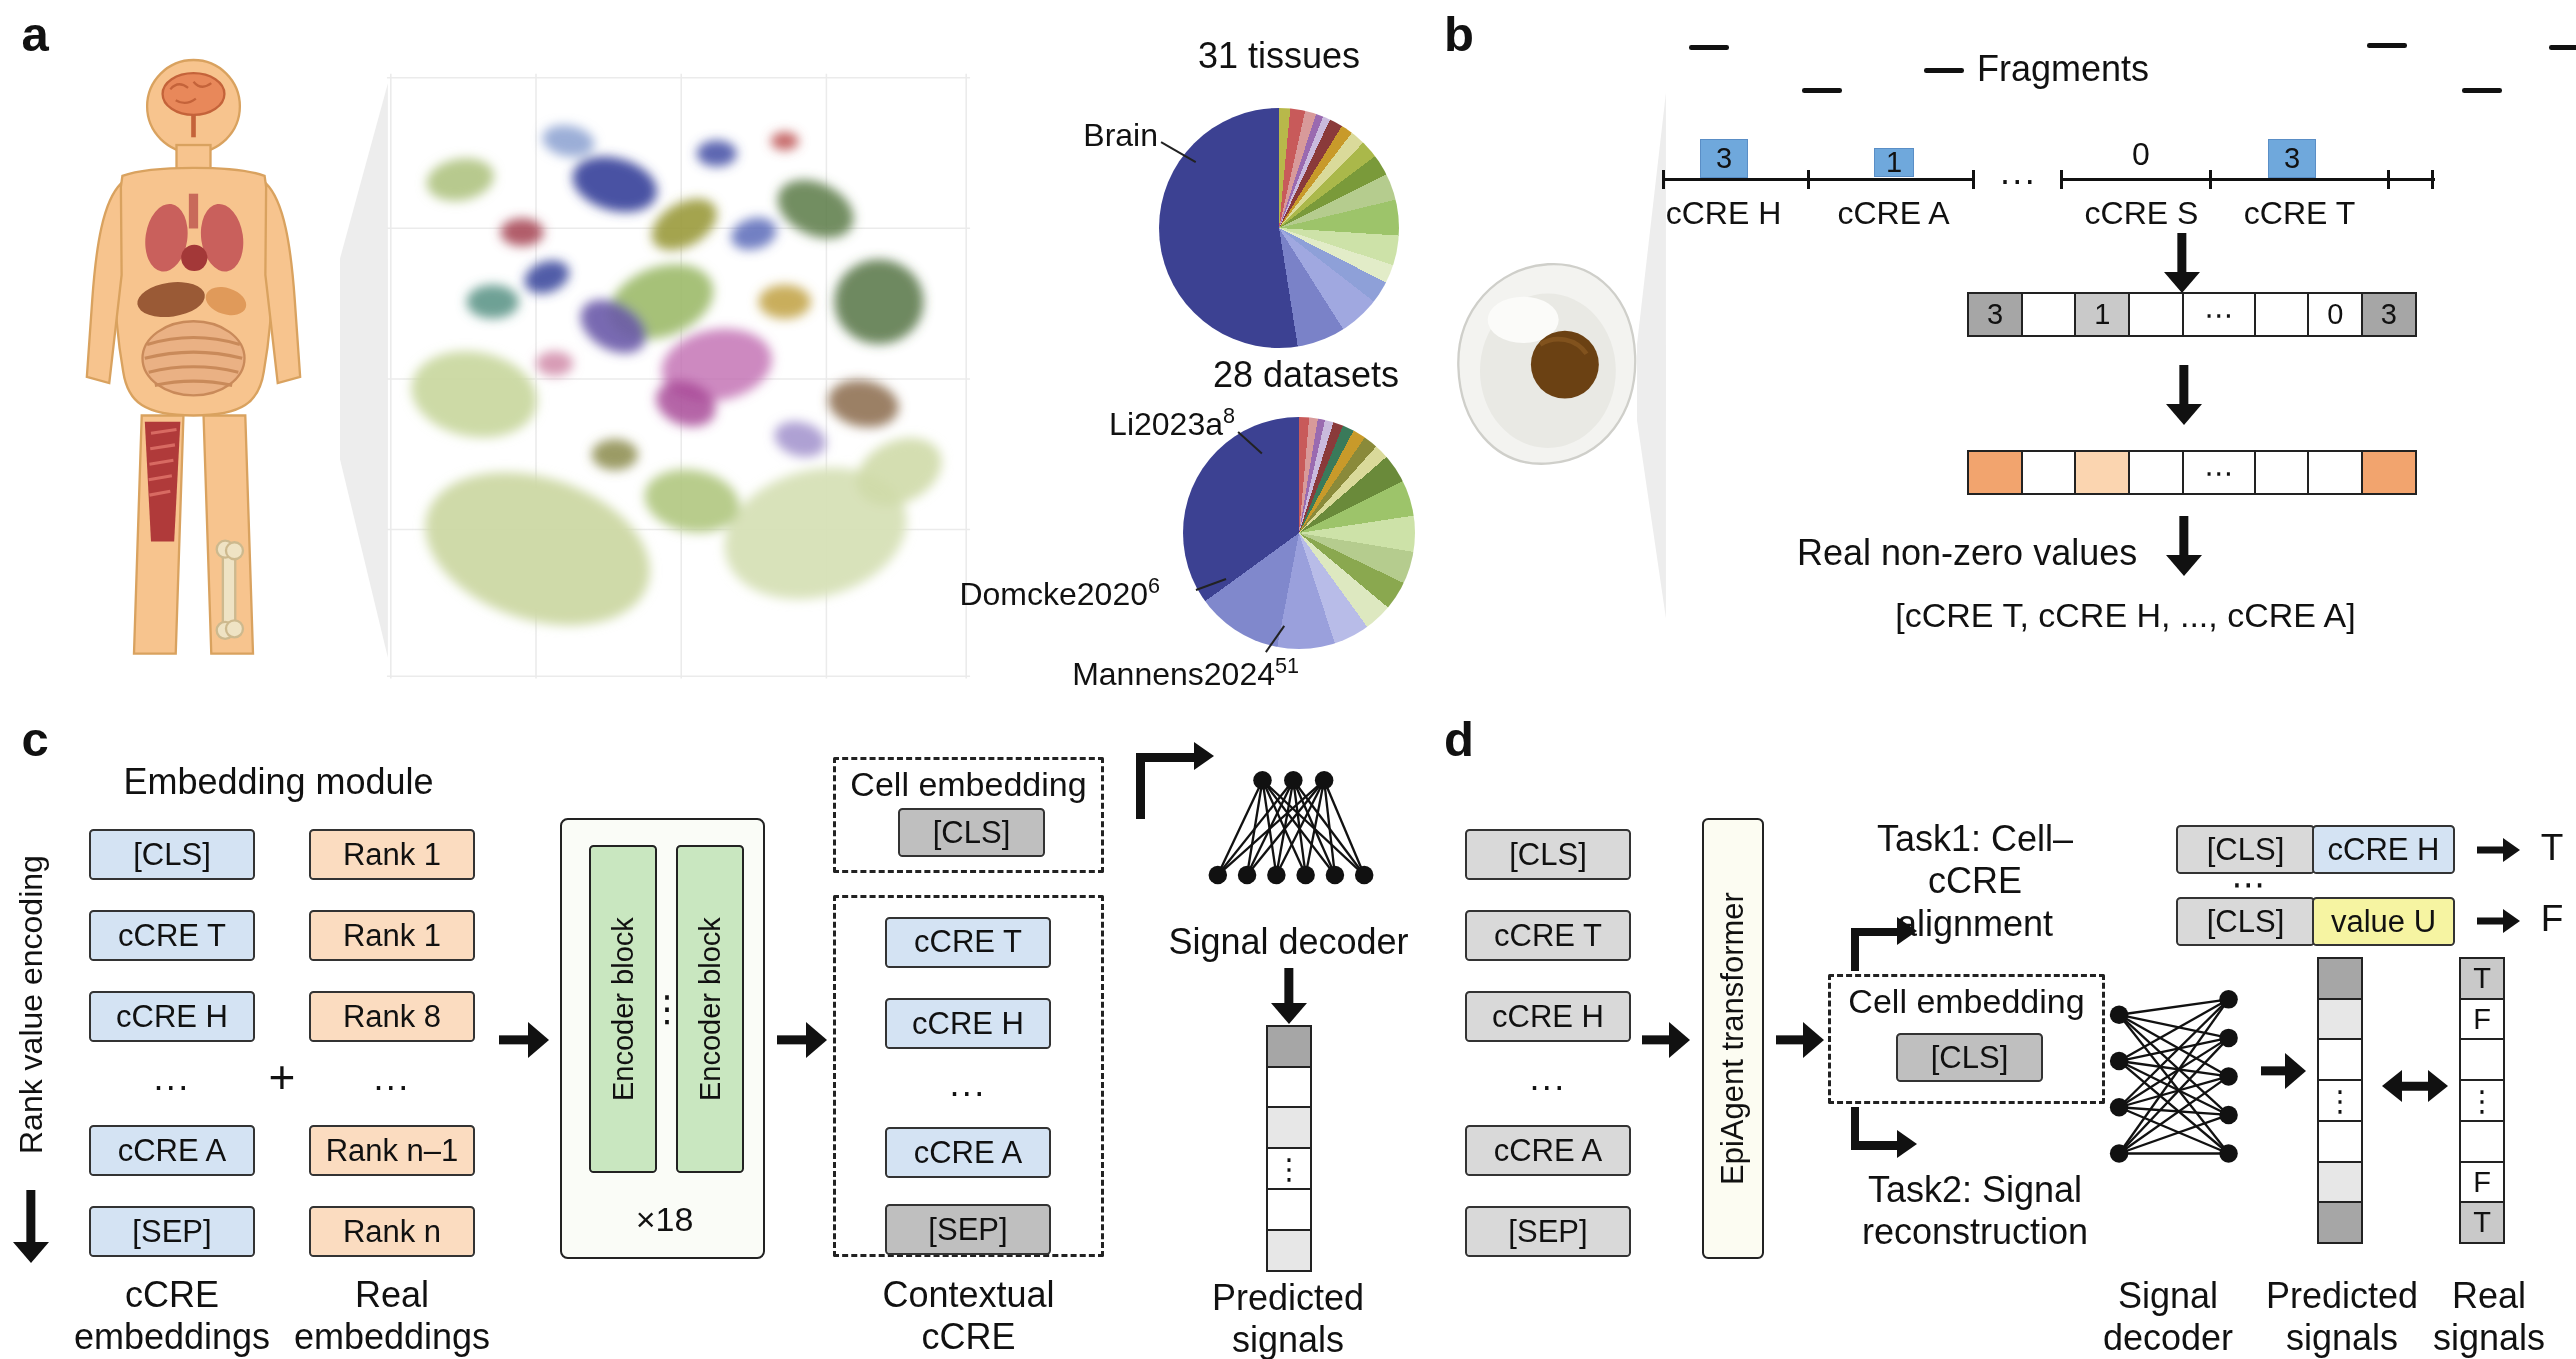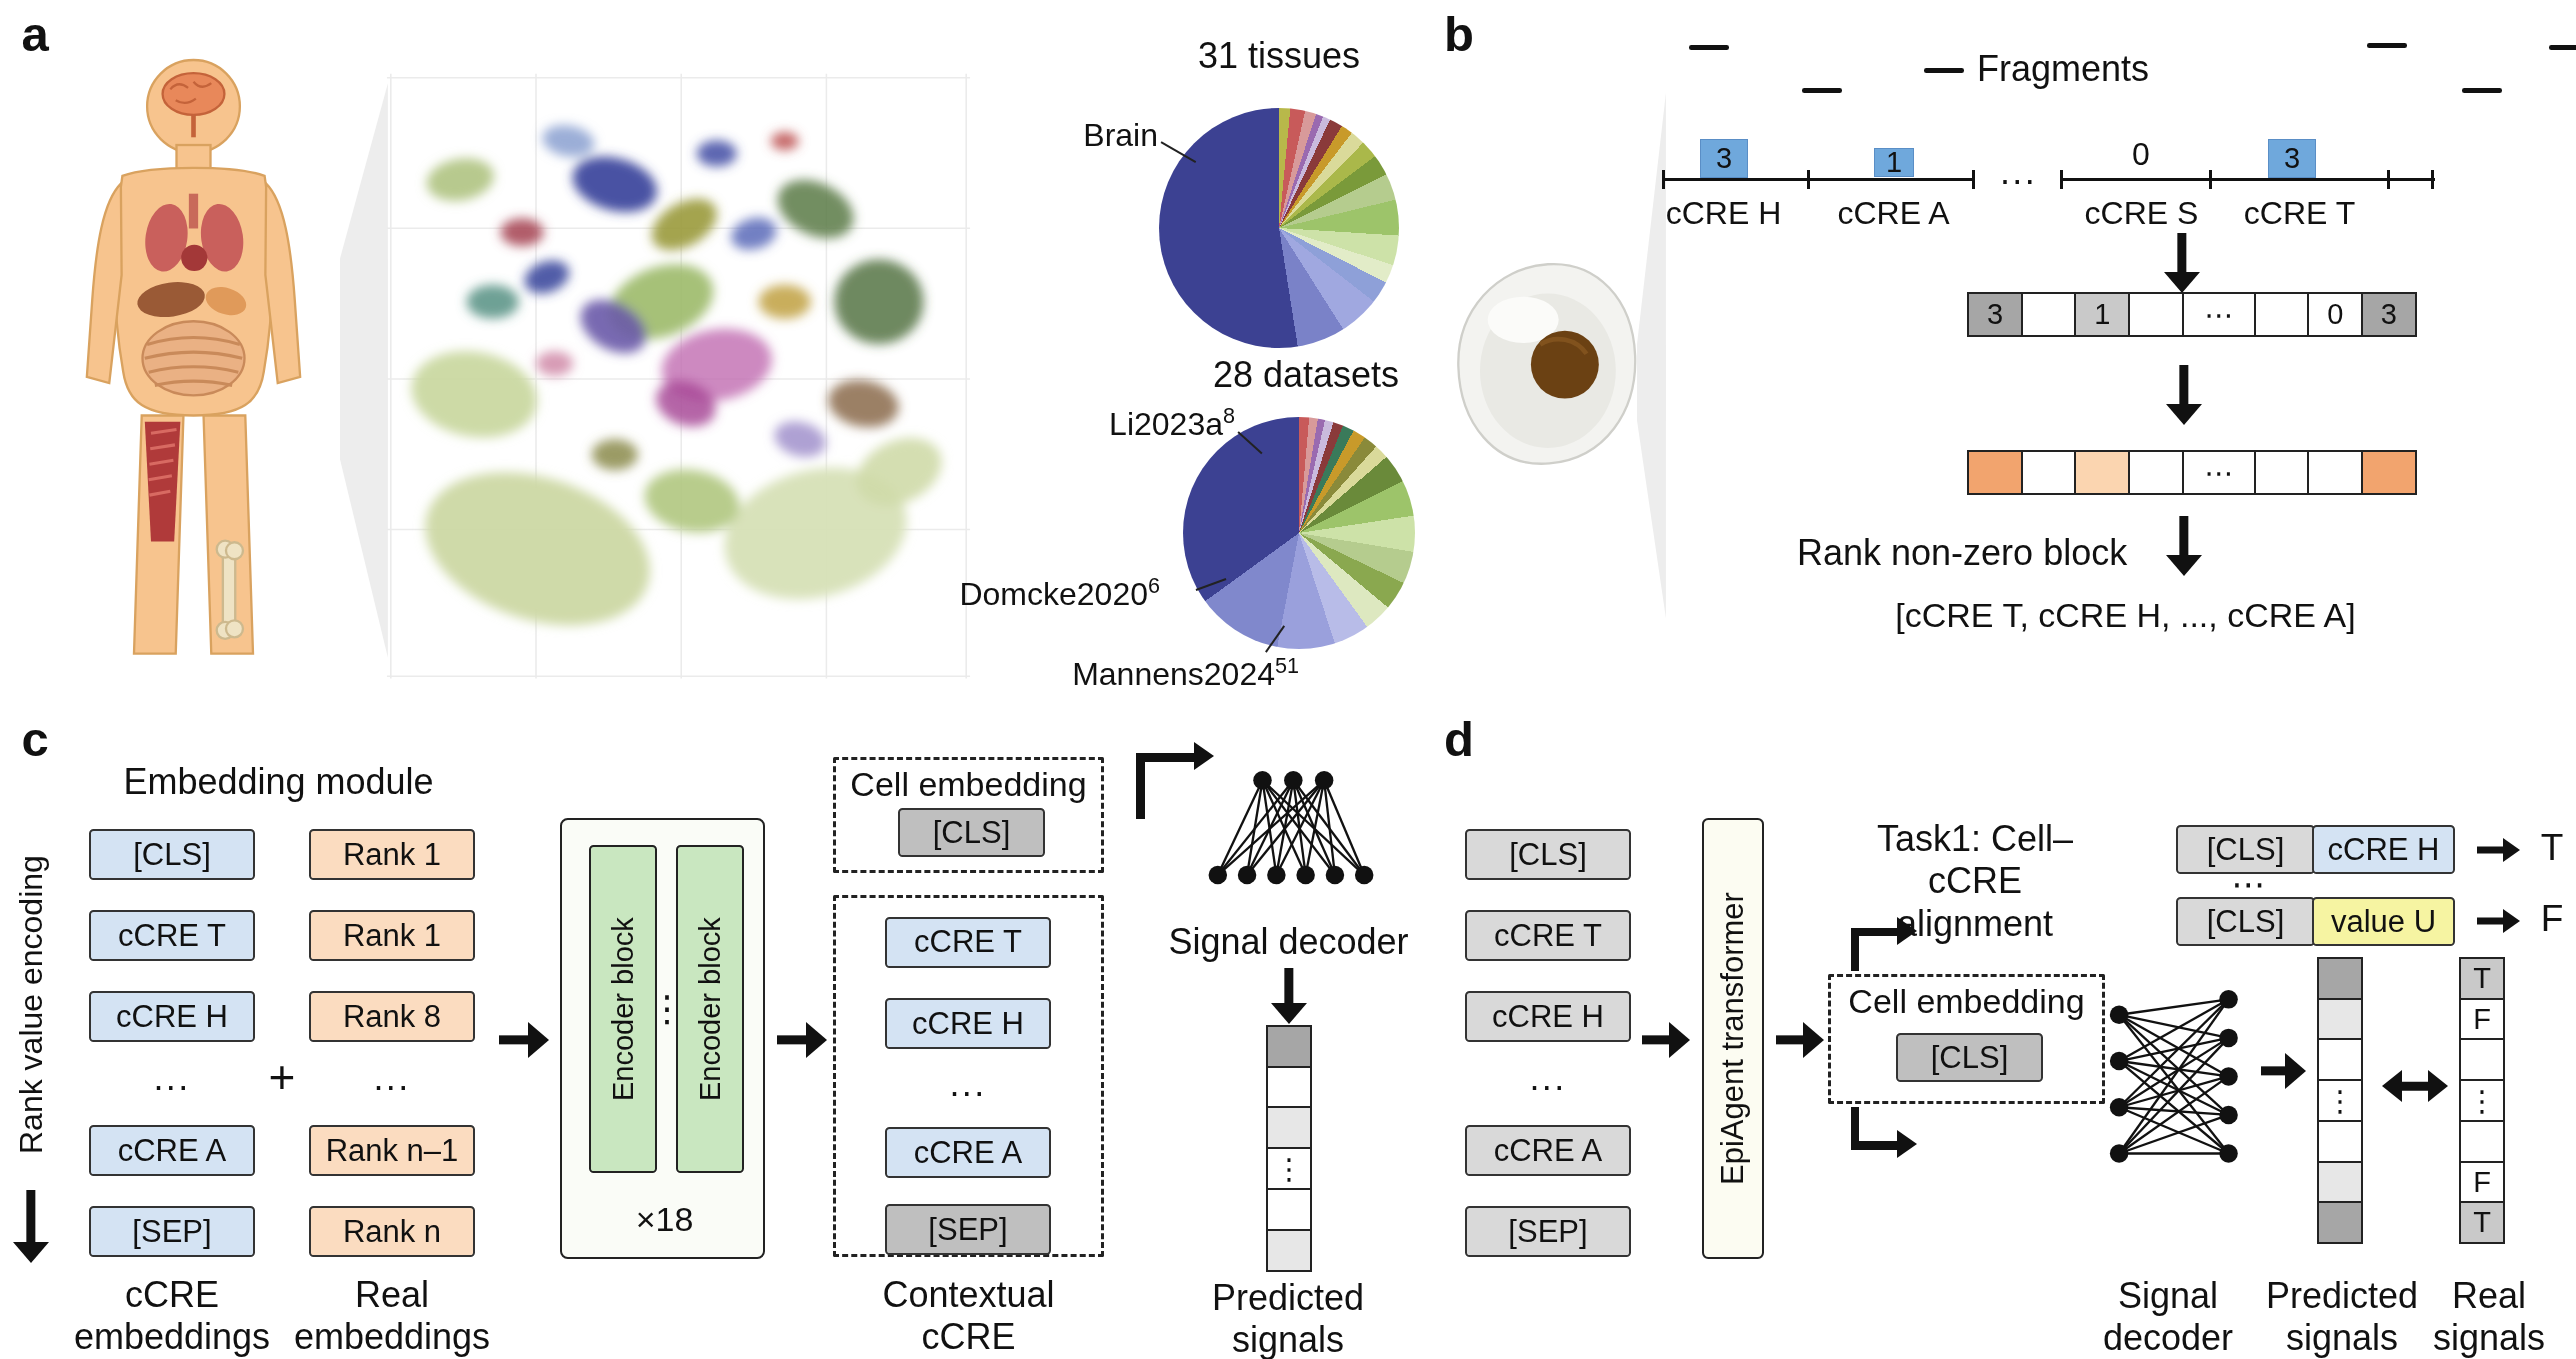--- a/index.html
+++ b/index.html
@@ -242,21 +242,21 @@
         <div class="vcell" style="background: rgb(242, 164, 110);"></div>
         <div class="vcell" style="background: rgb(255, 255, 255);"></div>
         <div class="vcell" style="background: rgb(251, 213, 176);"></div>
         <div class="vcell" style="background: rgb(255, 255, 255);"></div>
         <div class="vcell wide" style="background: rgb(255, 255, 255);">⋯</div>
         <div class="vcell" style="background: rgb(255, 255, 255);"></div>
         <div class="vcell" style="background: rgb(255, 255, 255);"></div>
         <div class="vcell" style="background: rgb(242, 164, 110);"></div>
       </div>
 
-    <div class="abs" style="left:1797px;top:532px;font-size:36px">Rank non-zero block</div>
+    <div class="abs" style="left:1797px;top:532px;font-size:36px">Real non-zero values</div>
     <div class="adown" style="left:2166px;top:516px;height:60px">
         <div class="stem" style="height:40px"></div>
         <div class="head"></div>
       </div>
 
     <div class="lbl" style="left:1878px;top:595px;width:495px;font-size:34px">[cCRE T, cCRE H, ..., cCRE A]</div>
   </div>
 
   <div class="layer">
     <div class="panel-label" style="left:21.6px;top:711px">c</div>
@@ -411,20 +411,22 @@
       <div class="box-title">Cell embedding</div>
       <div class="tok gray2" style="left:65px;top:56px;width:147px;height:49px">[CLS]</div>
     </div>
 
     <div class="abs" style="left:1847px;top:1107px;width:77px;height:58px">
       <div class="bar" style="left:3.9px;top:0;width:8.5px;height:43px"></div>
       <div class="bar" style="left:3.9px;top:34px;width:46px;height:8.5px"></div>
       <div class="tri-r" style="left:50px;top:23px"></div>
     </div>
 
+    <div class="lbl" style="left:1836px;top:1169px;width:278px">Task2: Signal
+reconstruction</div>
 
     <div class="tok gray" style="left:2176px;top:825px;width:139px;height:49px">[CLS]</div>
     <div class="tok" style="left:2312px;top:825px;width:143px;height:49px">cCRE H</div>
     <div class="aright sm" style="left:2477px;top:836px;width:43px;height:28px">
         <div class="stem" style="width:25.5px"></div>
         <div class="head"></div>
       </div>
     <div class="abs" style="left:2529px;top:827px;width:46px;text-align:center;font-size:37px">T</div>
 
     <div class="dots-h" style="left:2203px;top:864px;width:93px;font-size:34px">⋯</div>

